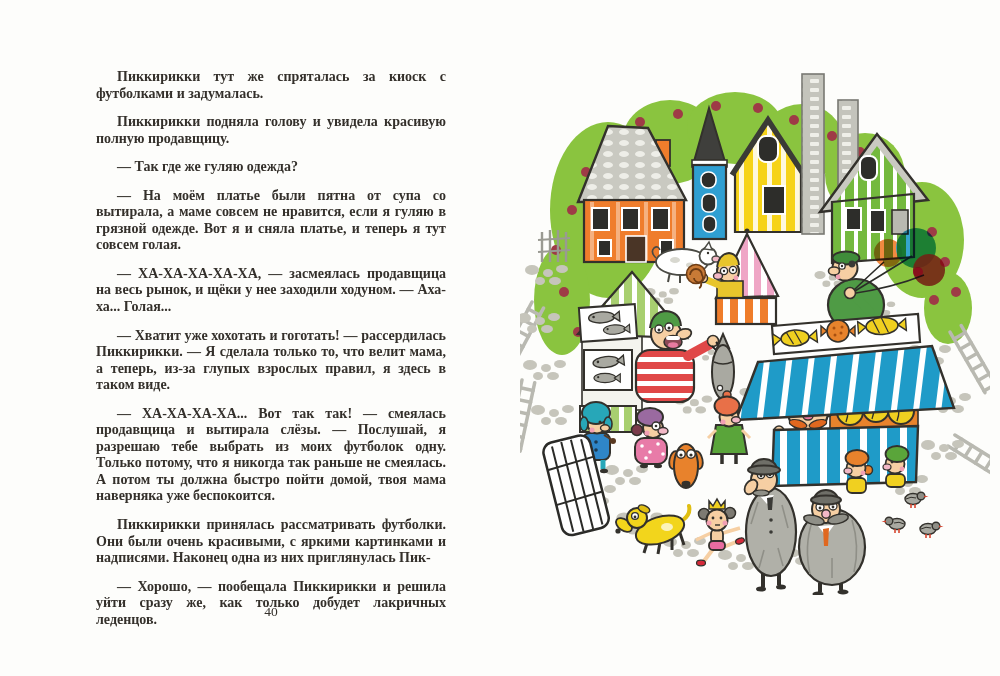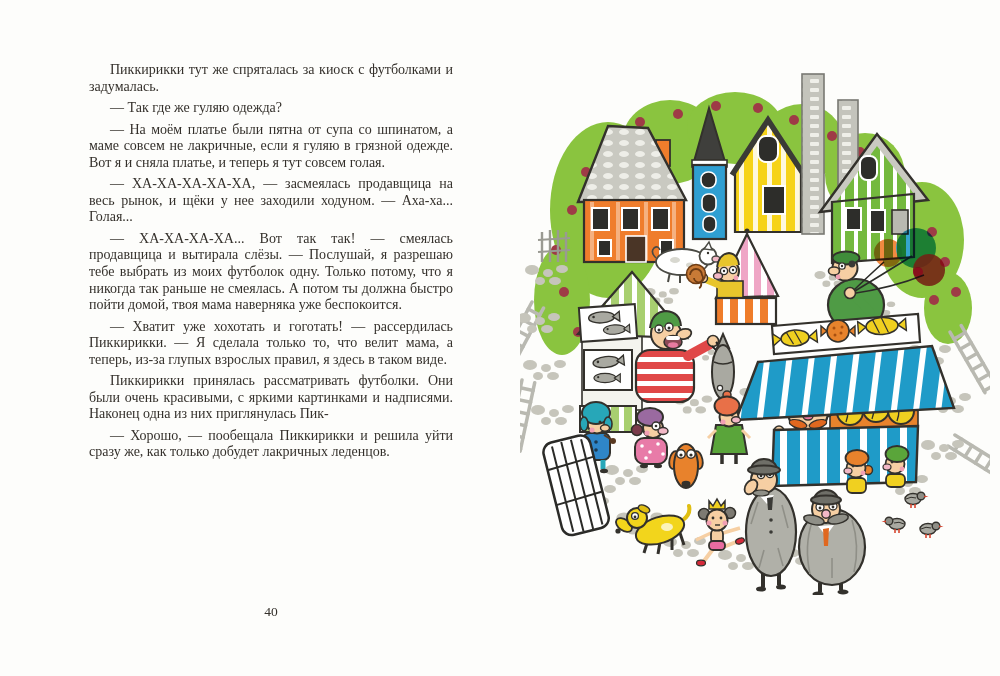--- a/index.html
+++ b/index.html
@@ -1,39 +1,40 @@
 <!DOCTYPE html>
 <html lang="ru"><head>
 <meta charset="utf-8">
 <style>
   html,body{margin:0;padding:0;background:#ffffff;}
   .spread{position:relative;width:1000px;height:676px;background:#fdfdfb;overflow:hidden;
           font-family:"Liberation Serif","DejaVu Serif",serif;color:#34302b;}
   .left-page{position:absolute;left:0;top:0;width:500px;height:676px;}
   .text-block{position:absolute;left:84px;top:57px;width:374px;
               font-size:14px;line-height:16.55px;text-align:justify;}
-  .text-block p{margin:5px;text-indent:21px;}
+  .text-block p{margin:12px;text-indent:21px;font-weight:bold;}
   .page-number{position:absolute;left:84px;top:604px;width:374px;text-align:center;
                font-size:13.5px;}
   .right-page{position:absolute;left:500px;top:0;width:500px;height:676px;}
   .illo{position:absolute;left:20px;top:50px;width:470px;height:545px;}
 </style>
 </head>
 <body>
 
 <div class="spread">
 
   <div class="left-page">
     <div class="text-block">
       <p>Пиккирикки тут же спряталась за киоск с футболками и задумалась.</p>
+      <p>Пиккирикки подняла голову и увидела красивую полную продавщицу.</p>
       <p>— Так где же гуляю одежда?</p>
-      <p>— На моём платье были пятна от супа со шпинатом, а маме совсем не лакричные, если я гуляю в грязной одежде. Вот я и сняла платье, и теперь я тут совсем голая.</p>
+      <p>— На моём платье были пятна от супа со вытирала, а маме совсем не нравится, если я гуляю в грязной одежде. Вот я и сняла платье, и теперь я тут совсем голая.</p>
       <p>— ХА-ХА-ХА-ХА-ХА, — засмеялась продавщица на весь рынок, и щёки у нее заходили ходуном. — Аха-ха... Голая...</p>
+      <p>— Хватит уже хохотать и гоготать! — рассердилась Пиккирикки. — Я сделала только то, что велит мама, а теперь, из-за глупых взрослых правил, я здесь в таком виде.</p>
       <p>— ХА-ХА-ХА-ХА... Вот так так! — смеялась продавщица и вытирала слёзы. — Послушай, я разрешаю тебе выбрать из моих футболок одну. Только потому, что я никогда так раньше не смеялась. А потом ты должна быстро пойти домой, твоя мама наверняка уже беспокоится.</p>
-      <p>— Хватит уже хохотать и гоготать! — рассердилась Пиккирикки. — Я сделала только то, что велит мама, а теперь, из-за глупых взрослых правил, я здесь в таком виде.</p>
       <p>Пиккирикки принялась рассматривать футболки. Они были очень красивыми, с яркими картинками и надписями. Наконец одна из них приглянулась Пик-</p>
       <p>— Хорошо, — пообещала Пиккирикки и решила уйти сразу же, как только добудет лакричных леденцов.</p>
     </div>
     <div class="page-number">40</div>
   </div>
 
   <div class="right-page">
     <svg class="illo" viewBox="0 0 470 545" xmlns="http://www.w3.org/2000/svg" aria-label="Рисунок рыночной площади: разноцветные домики и трубы среди яблонь, палатки с рыбой, выпечкой и конфетами, продавец шаров, свинья, собаки, голуби, горожане и голая принцесса Пиккирикки в короне">
       <defs>
         <pattern id="roofdots" patternUnits="userSpaceOnUse" width="16" height="11">

